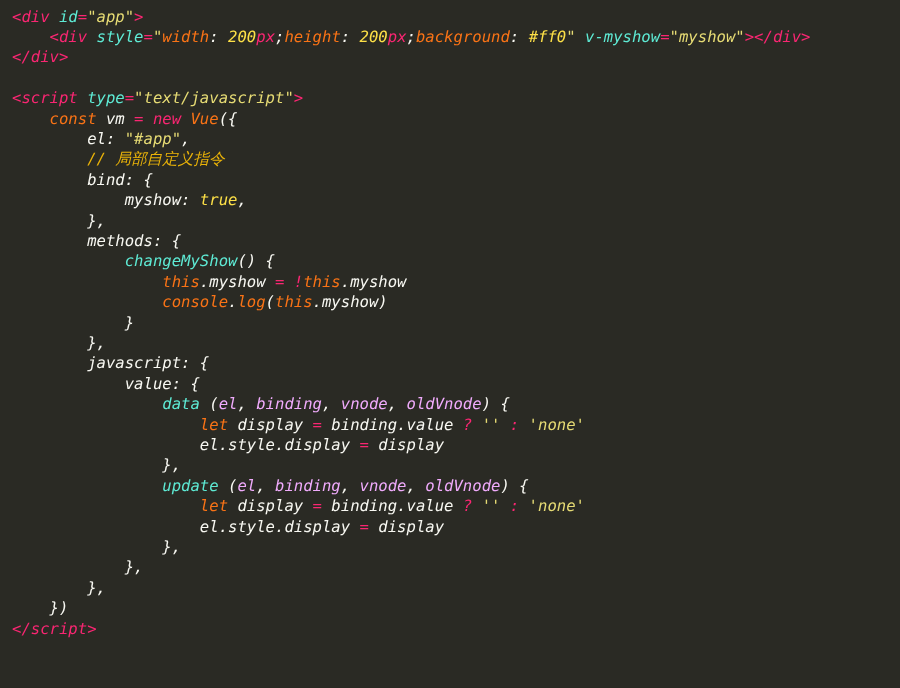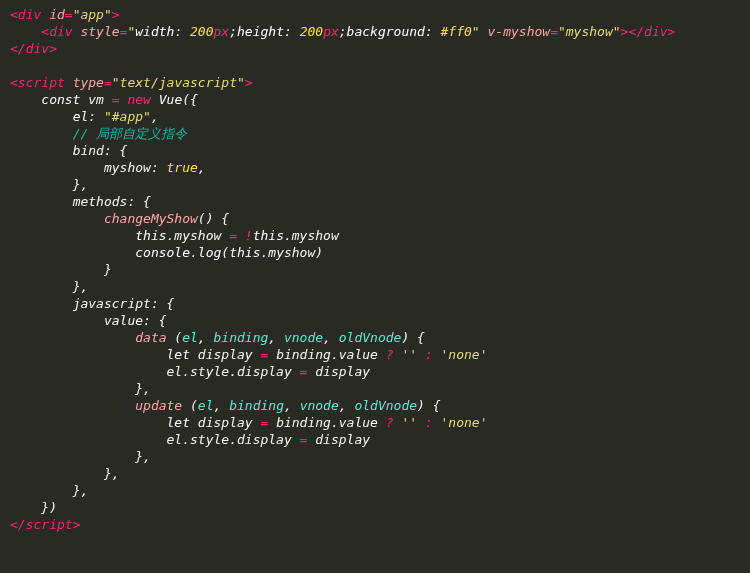--- a/index.html
+++ b/index.html
@@ -14,26 +14,26 @@
     margin: 0;
     padding: 6px 10px 6px 10px;
     font-family: Menlo, Consolas, "DejaVu Sans Mono", monospace;
     font-size: 13px;
     line-height: 17px;
     color: #eae9e5;
     white-space: pre;
     font-style: italic;
   }
   .p  { color: #f92672; }          
-  .a  { color: #fca5a5; }          
+  .a  { color: #5eead4; }          
   .s  { color: #e6db74; }          
   .n  { color: #fde047; }          
-  .c  { color: #14b8a6; }          
-  .fn { color: #ffffff; font-style: italic; } 
-  .o  { color: #5eead4; }
+  .c  { color: #eab308; }          
+  .fn { color: #f97316; font-style: italic; } 
+  .o  { color: #f0abfc; }
   .w  { color: #f8f8f2; }          
   .k  { color: #f92672; }          
 </style>
 </head>
 <body>
 
 <pre class="code"><span><span class="p">&lt;</span><span class="p">div</span><span class="w"> </span><span class="a">id</span><span class="k">=</span><span class="s">"app"</span><span class="p">&gt;</span></span>
 <span>    <span class="p">&lt;</span><span class="p">div</span><span class="w"> </span><span class="a">style</span><span class="k">=</span><span class="s">"</span><span class="fn">width</span><span class="w">: </span><span class="n">200</span><span class="p">px</span><span class="w">;</span><span class="fn">height</span><span class="w">: </span><span class="n">200</span><span class="p">px</span><span class="w">;</span><span class="fn">background</span><span class="w">: </span><span class="n">#ff0</span><span class="s">"</span><span class="w"> </span><span class="a">v-myshow</span><span class="k">=</span><span class="s">"myshow"</span><span class="p">&gt;&lt;/</span><span class="p">div</span><span class="p">&gt;</span></span>
 <span><span class="p">&lt;/</span><span class="p">div</span><span class="p">&gt;</span></span>
 <span><span class="w"></span></span>

